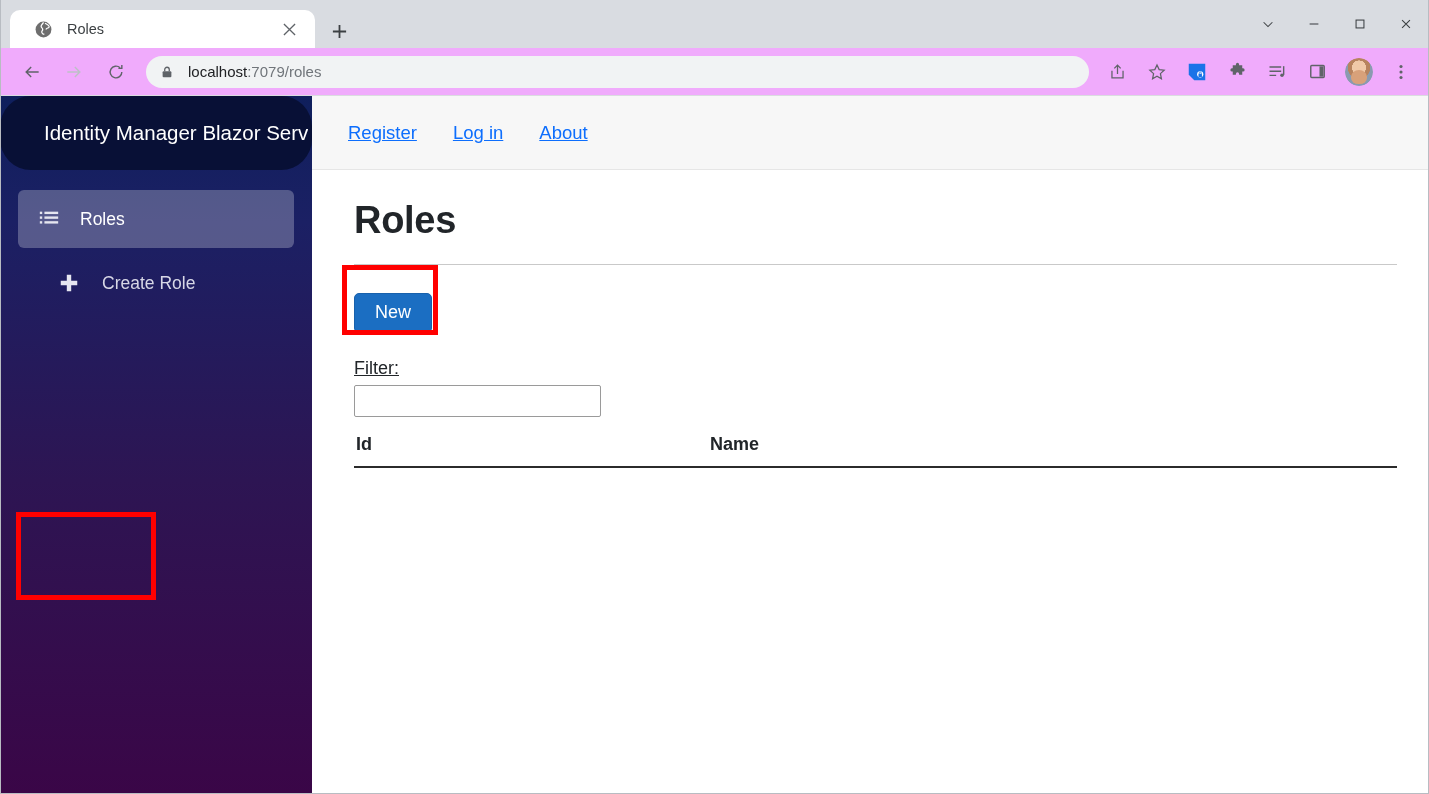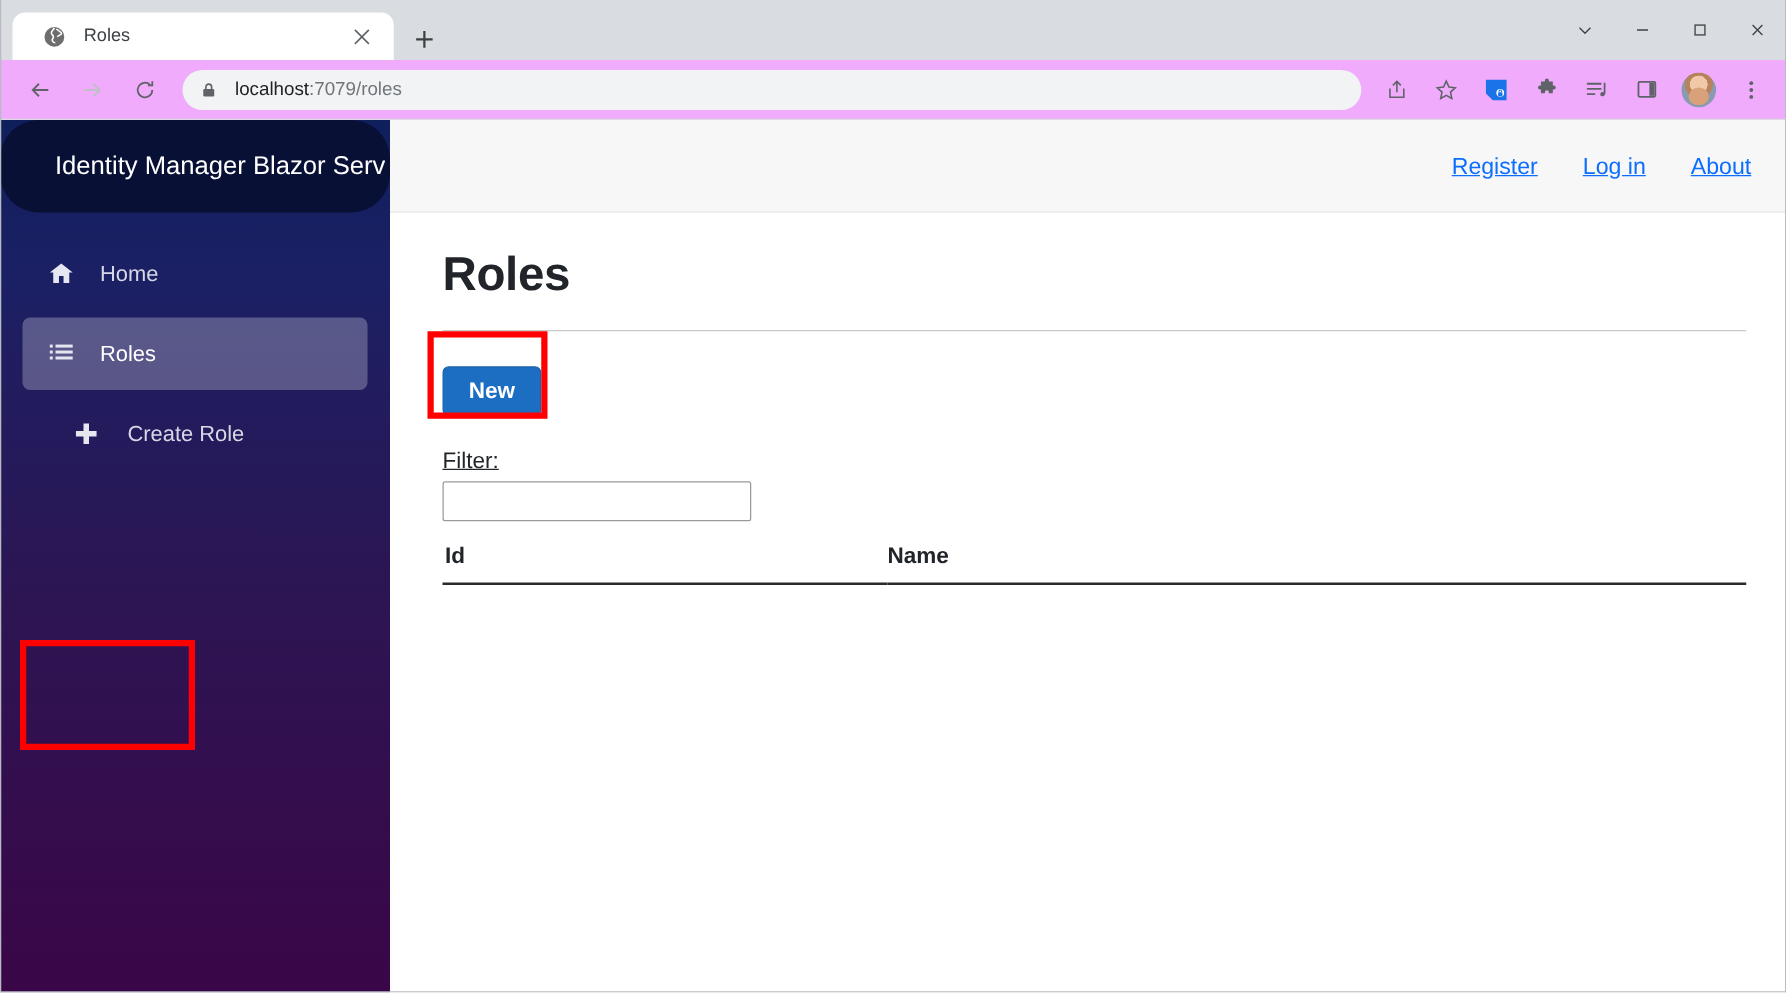--- a/index.html
+++ b/index.html
@@ -106,37 +106,37 @@
     width:30px; flex:0 0 auto; display:flex; align-items:center; justify-content:center;
     color:#e6e6f0;
   }
   .navitem .nav-label { margin-left:16px; }
   .navitem.indent { padding-left:36px; }
   .navitem.indent .nav-label { margin-left:18px; }
 
   .topbar {
     position:absolute; left:312px; top:0; width:1117px; height:74px;
     background:#f7f7f7; border-bottom:1px solid #e6e6e6;
-    display:flex; align-items:center; justify-content:flex-end; padding-right:28px;
+    display:flex; align-items:center; padding-right:28px;
   }
   .topbar a {
     color:#0d6efd; font-size:18.5px; text-decoration:underline; margin-left:36px;
   }
 
   .content {
     position:absolute; left:312px; top:75px; width:1117px; height:623px;
     background:#ffffff; padding:28px 32px 0 42px;
   }
   .page-title { font-size:38px; font-weight:bold; color:#212529; letter-spacing:-0.3px; }
   .divider { margin-top:22px; height:1px; background:#c9c9c9; }
 
   .btn-new {
     margin-top:28px; display:inline-block;
     background:#1b6ec2; color:#ffffff; border:1px solid #1861ac;
-    border-radius:5px; padding:9px 20px; font-size:18px; line-height:1.1;font-weight:bold;
+    border-radius:5px; padding:9px 20px; font-size:18px; line-height:1.1;
   }
 
   .filter-label { margin-top:25px; font-size:18px; color:#212529;text-decoration:underline; }
   .filter-input {
     margin-top:6px; width:247px; height:32px;
     border:1px solid #9a9a9a; border-radius:2px; background:#ffffff;
     font-family:"Liberation Sans", sans-serif; font-size:15px; padding:0 6px; color:#212529;
   }
 
   .table { margin-top:13px; width:1043px; border-collapse:collapse; }
@@ -285,28 +285,20 @@
   </div>
 
   <div class="viewport">
 
     <div class="sidebar">
       <div class="brand">
         <span class="brand-title">Identity Manager Blazor Serv</span>
       </div>
       <div class="navmenu">
 
-        <div class="navitem">
-          <span class="nav-icon">
-            <svg width="22" height="22" viewBox="0 0 24 24">
-              <path d="M12 3 L22 11 H19 V20 H14 V14 H10 V20 H5 V11 H2 Z" fill="currentColor"></path>
-            </svg>
-          </span>
-          <span class="nav-label">Home</span>
-        </div>
 
 
 
         <div class="navitem active">
           <span class="nav-icon">
             <svg width="22" height="22" viewBox="0 0 24 24">
               <rect x="2" y="4" width="2.6" height="2.6" fill="currentColor"></rect>
               <rect x="2" y="9.2" width="2.6" height="2.6" fill="currentColor"></rect>
               <rect x="2" y="14.4" width="2.6" height="2.6" fill="currentColor"></rect>
               <rect x="7" y="4" width="15" height="2.6" fill="currentColor"></rect>

